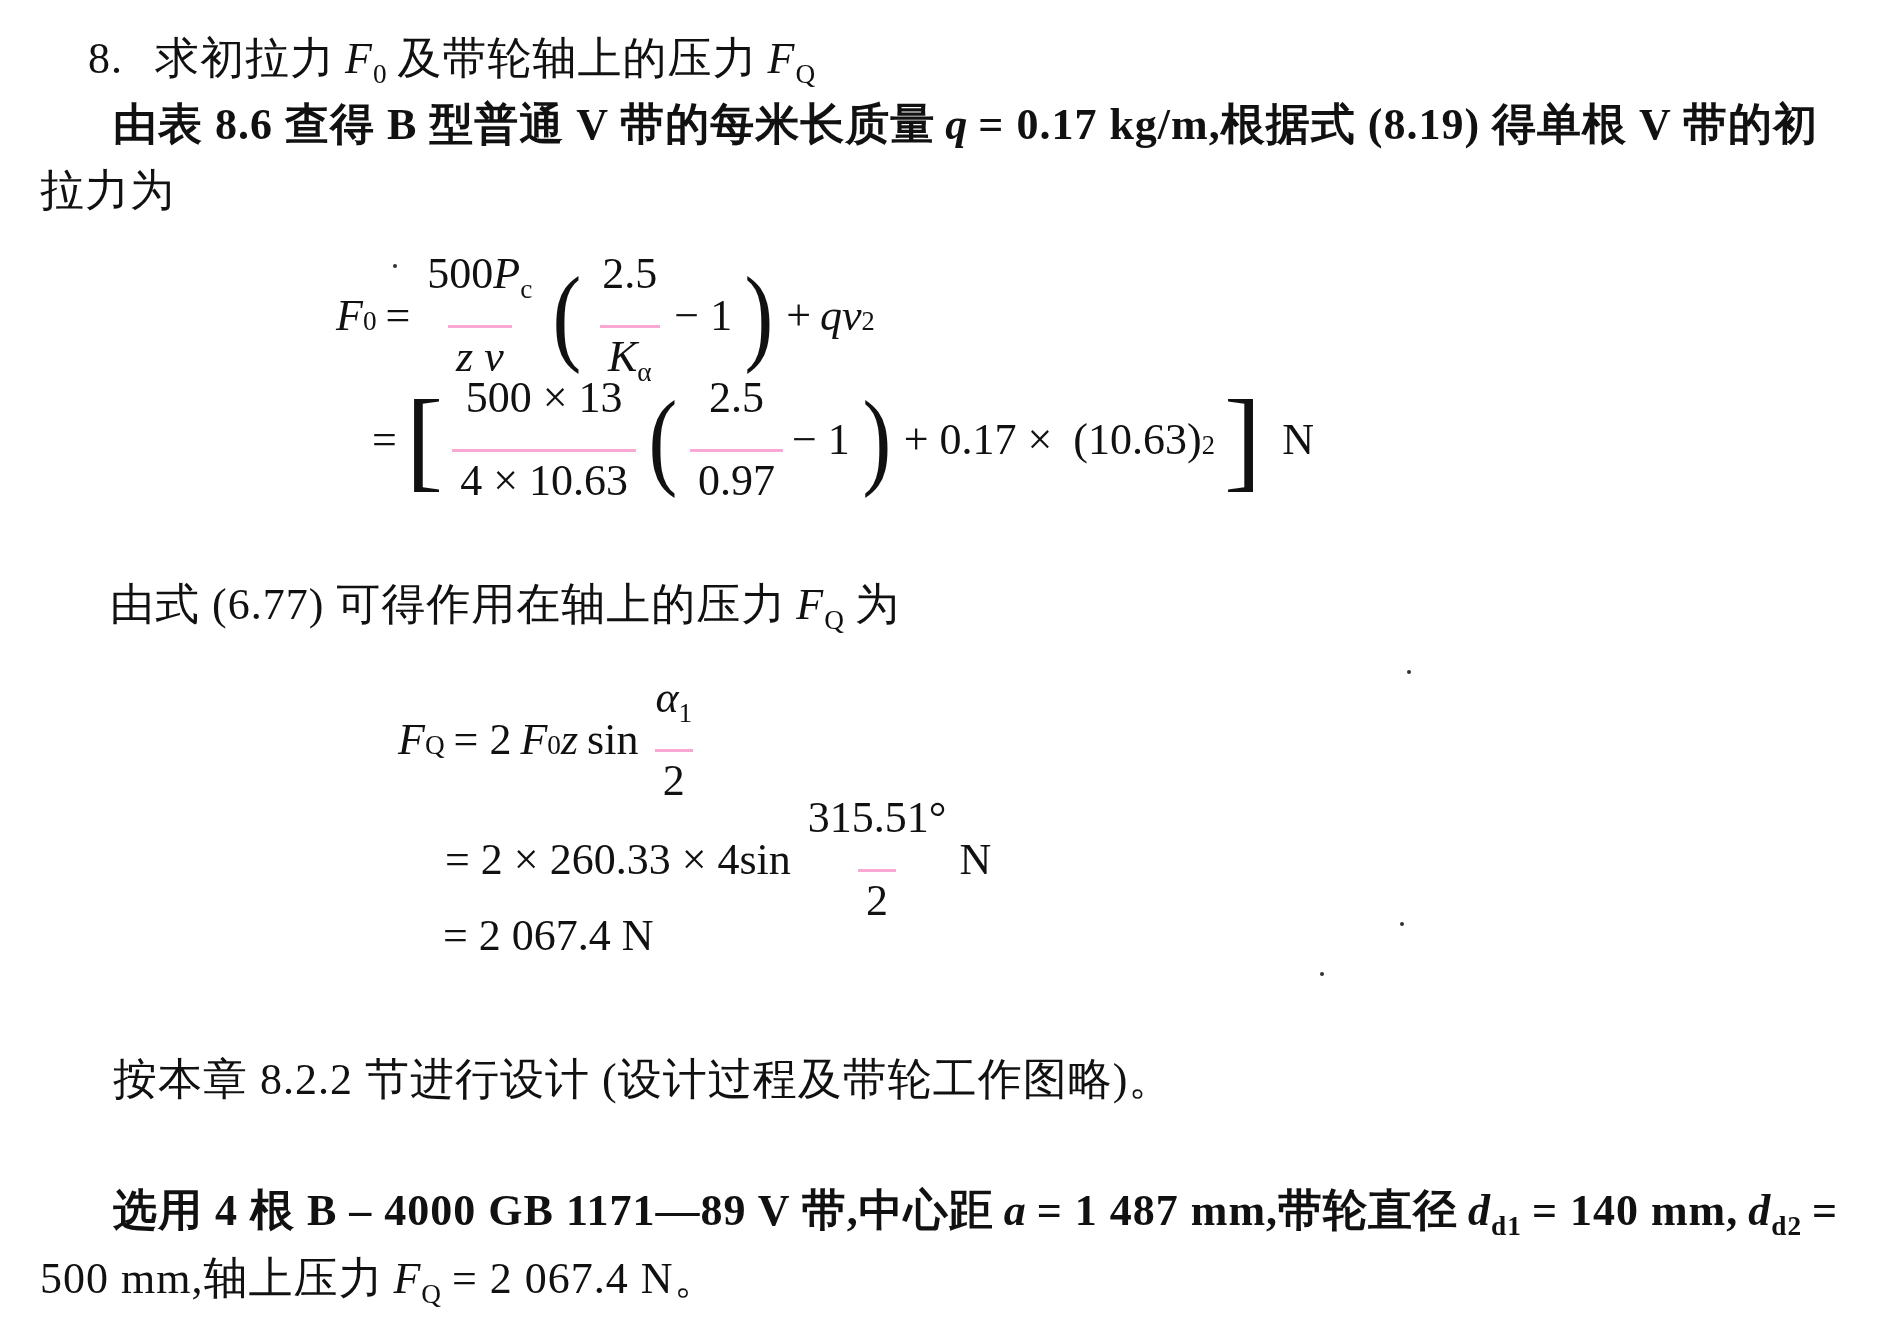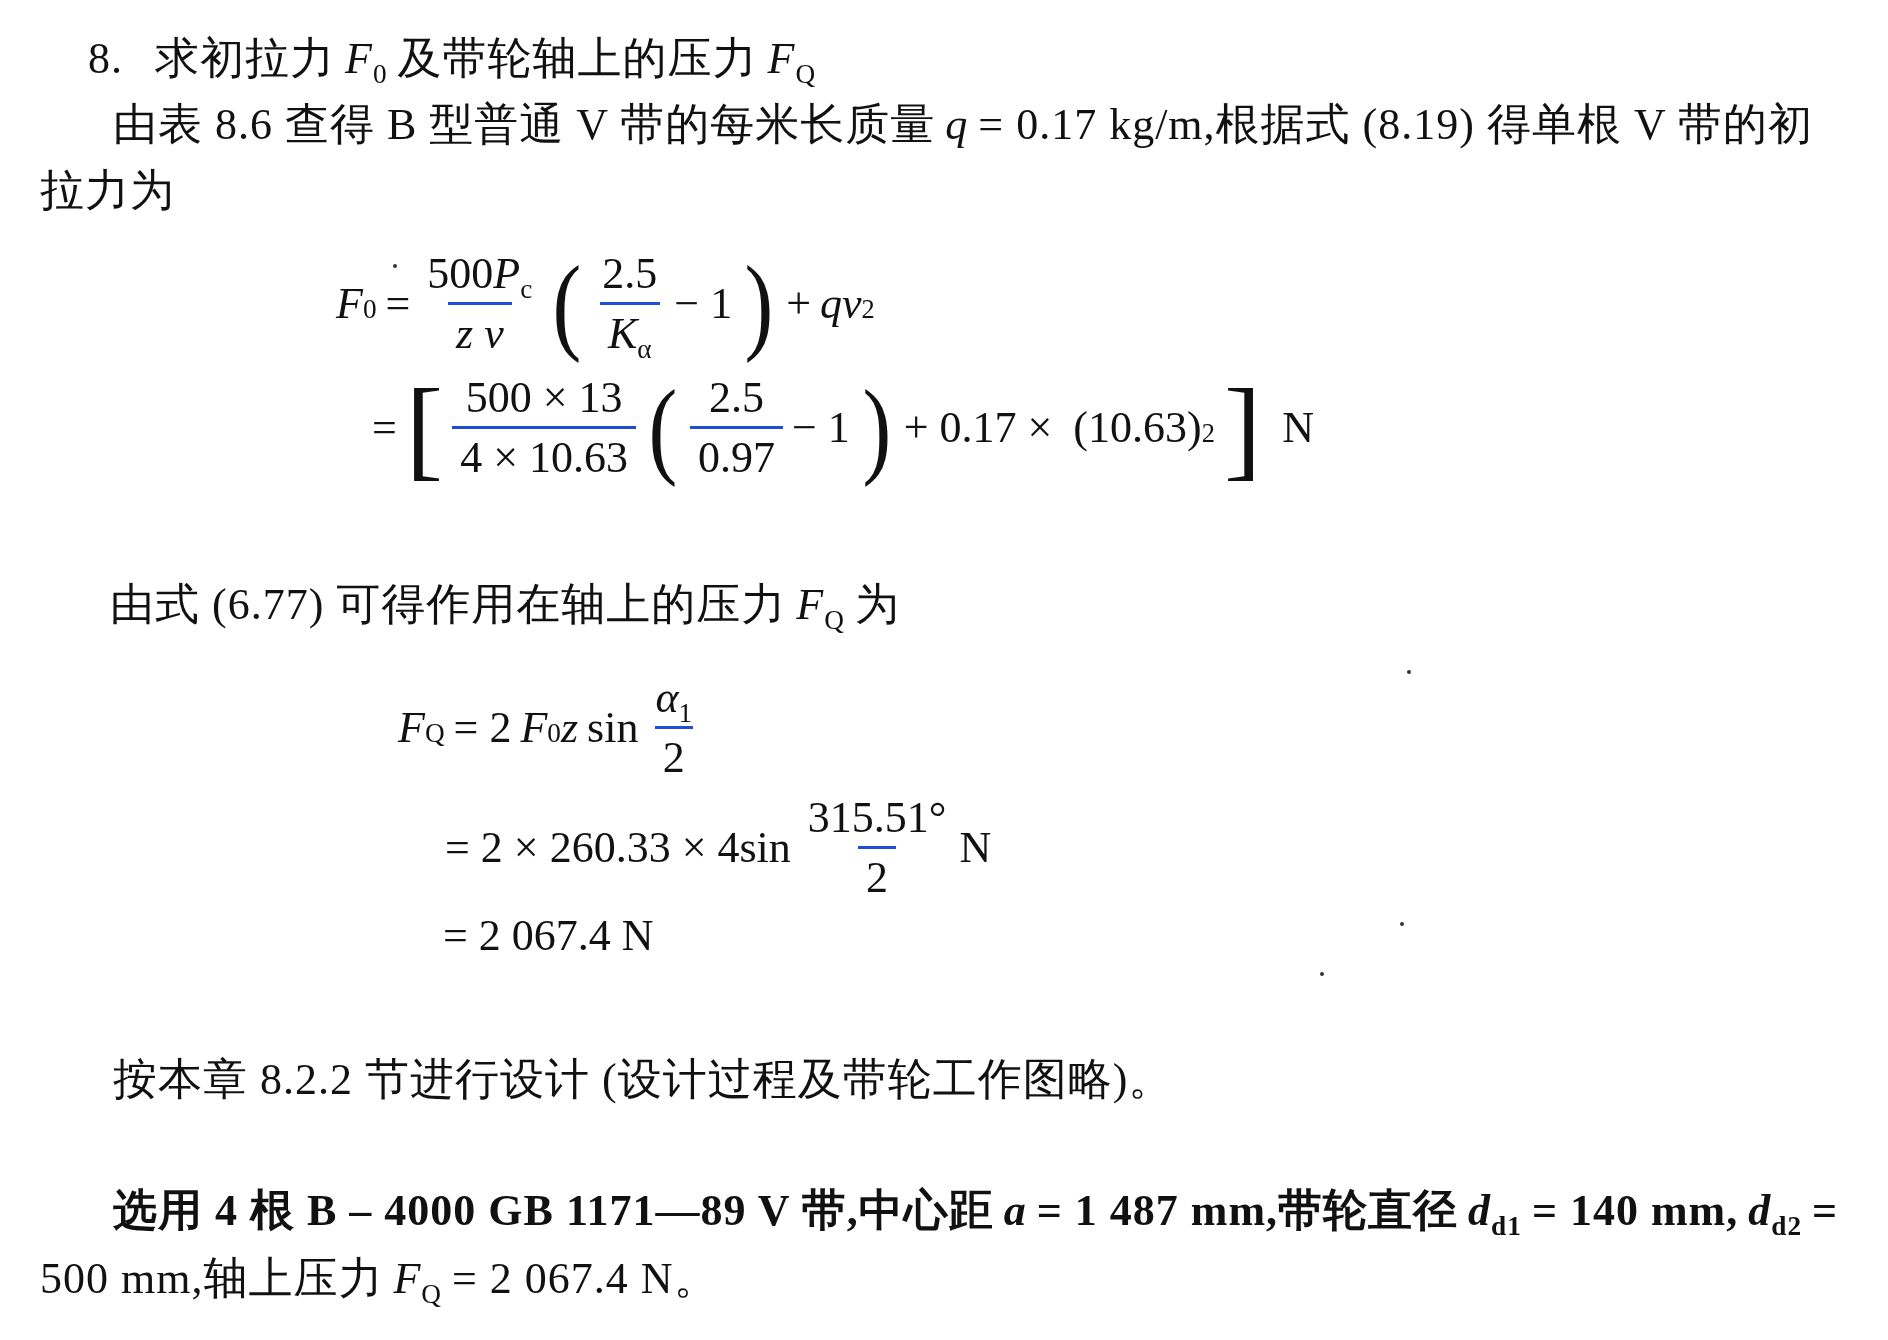--- a/index.html
+++ b/index.html
@@ -34,23 +34,24 @@
     column-gap:9px;
     font-size:44px;
     white-space:nowrap;
     color:#111;
   }
   .frac {
     display:inline-flex;
     flex-direction:column;
     align-items:center;
     text-align:center;
+    gap:23px;
   }
   .frac .num { padding:0 8px 3px; }
-  .frac .den { border-top:3px solid #1d4ed8; padding:3px 8px 0; }
+  .frac .den { border-top:3px solid #f9a8d4; padding:3px 8px 0; }
   .tight { display:inline-flex; align-items:baseline; }
   .bigp {
     font-size:108px;
     line-height:82px;
     font-weight:400;
     transform:scaleX(0.8);
   }
   .bigb {
     font-size:112px;
     line-height:86px;
@@ -66,21 +67,21 @@
 </style>
 </head>
 <body>
 
 <div class="page">
 
   <div class="line" style="left:88px; top:34px;">
     <span class="marker">8.</span><span>求初拉力</span><span class="vgrp"><i class="v">F</i><sub>0</sub></span><span>及带轮轴上的压力</span><span class="vgrp-r"><i class="v">F</i><sub>Q</sub></span>
   </div>
 
-  <div class="line" style="left:113px; top:100px;">
+  <div class="line" style="left:113px; top:100px;font-weight:bold;">
     <span>由表 8.6 查得 B 型普通 V 带的每米长质量</span><span class="vgrp"><i class="v">q</i></span><span>= 0.17 kg/m,根据式 (8.19) 得单根 V 带的初</span>
   </div>
 
   <div class="line" style="left:40px; top:166px;">
     <span>拉力为</span>
   </div>
 
   <div class="frow" style="left:336px; top:248px;">
     <span class="tight">
         <i class="v">F</i>

